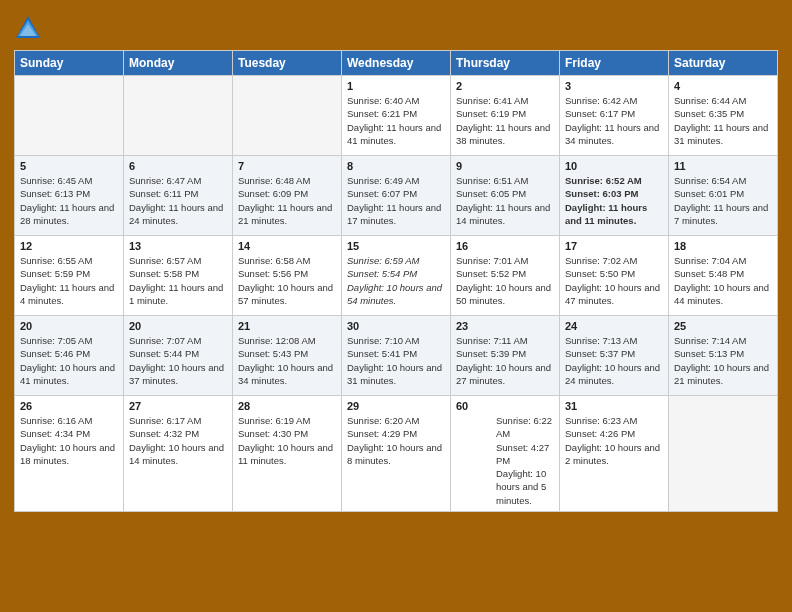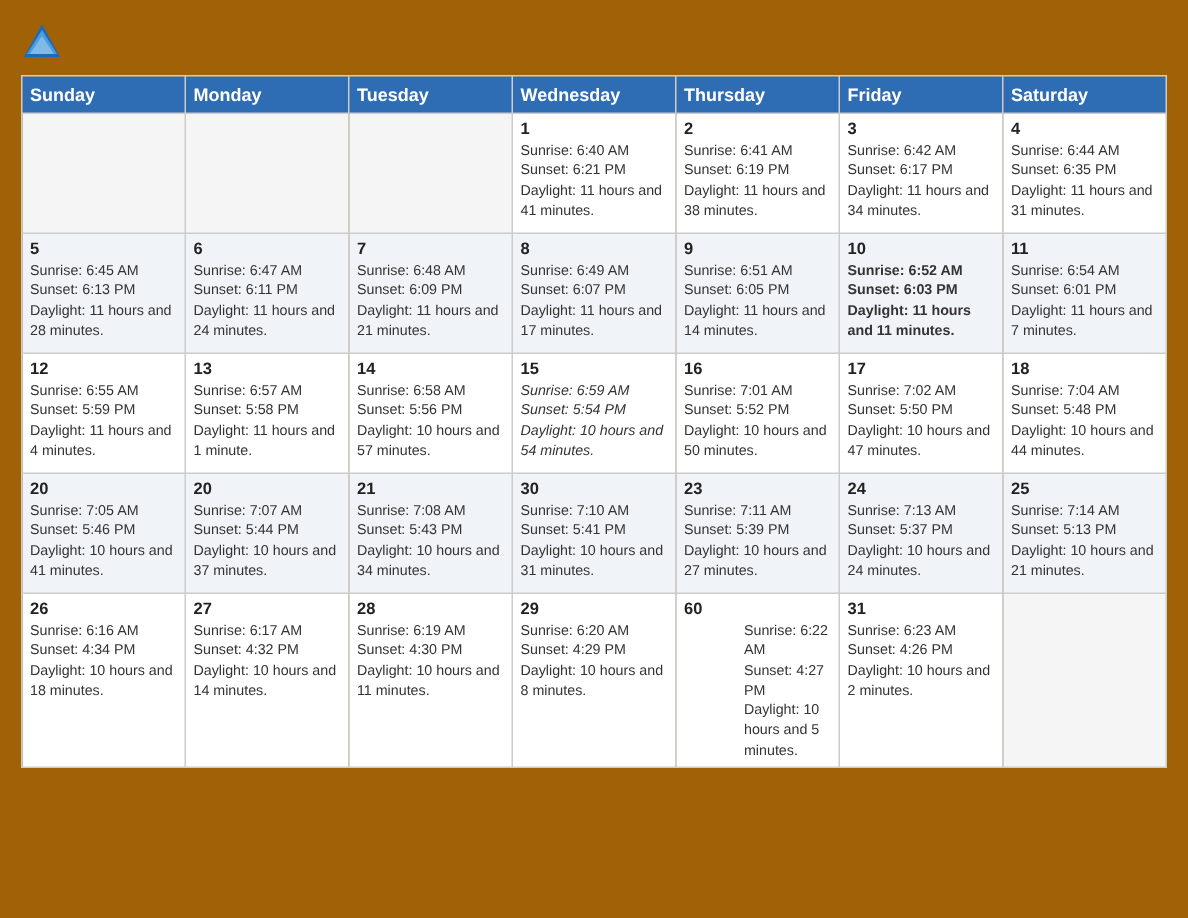--- a/index.html
+++ b/index.html
@@ -265,21 +265,21 @@
 Daylight: 10 hours and 41 minutes.</div>
           </td>
           <td>
             <div class="day-number">20</div>
             <div class="day-info" style="white-space: pre-line;">Sunrise: 7:07 AM
 Sunset: 5:44 PM
 Daylight: 10 hours and 37 minutes.</div>
           </td>
           <td>
             <div class="day-number">21</div>
-            <div class="day-info" style="white-space: pre-line;">Sunrise: 7:08 AM
+            <div class="day-info" style="white-space: pre-line;">Sunrise: 12:08 AM
 Sunset: 5:43 PM
 Daylight: 10 hours and 34 minutes.</div>
           </td>
           <td>
             <div class="day-number">30</div>
             <div class="day-info" style="white-space: pre-line;">Sunrise: 7:10 AM
 Sunset: 5:41 PM
 Daylight: 10 hours and 31 minutes.</div>
           </td>
           <td>

